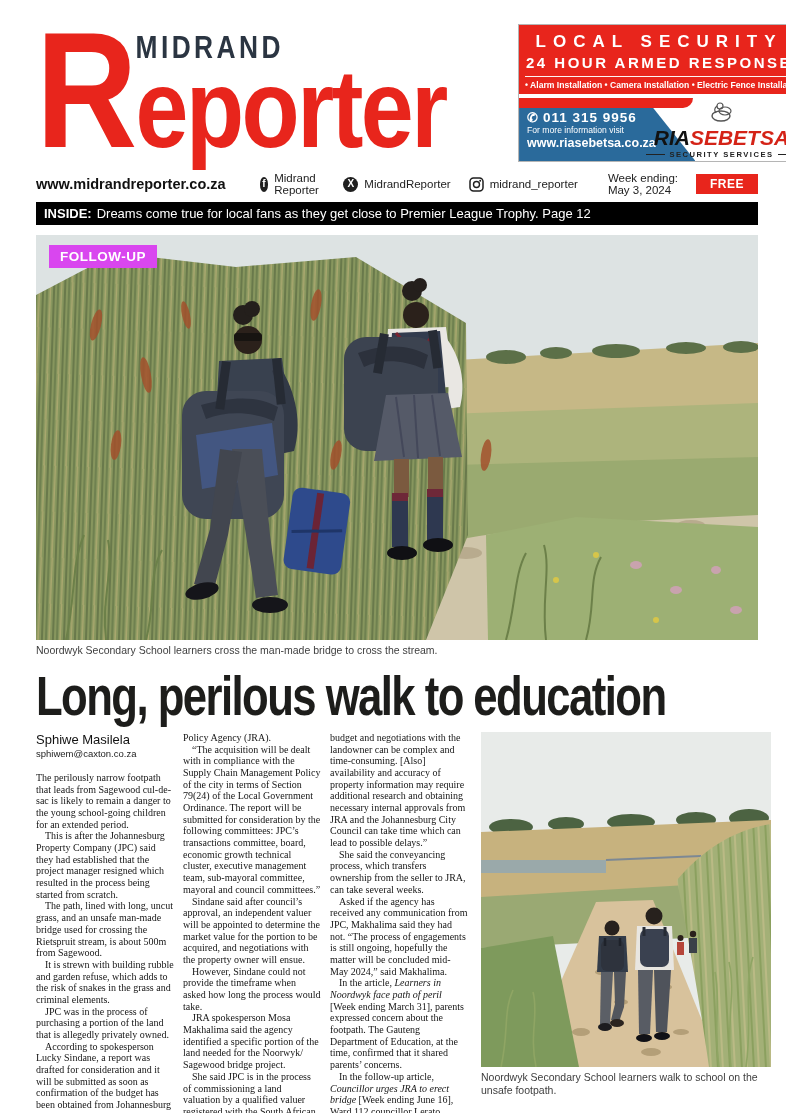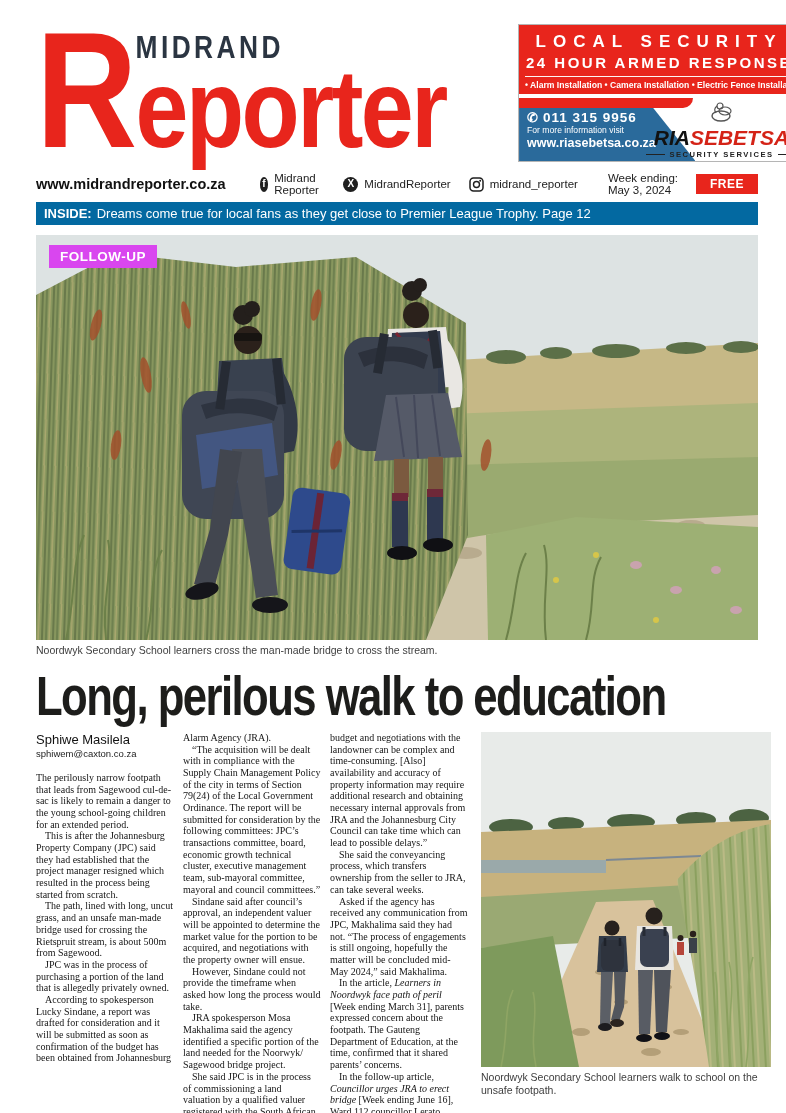--- a/index.html
+++ b/index.html
@@ -37,21 +37,21 @@
   
   .infobar { display:flex; align-items:center; margin-top:9px; height:22px; }
   .site-url { font-size:14.5px; font-weight:bold; color:#111; }
   .socials { display:flex; align-items:center; gap:18px; margin-left:34px; }
   .social { display:flex; align-items:center; gap:6px; font-size:11.5px; color:#222; }
   .circ { width:15px; height:15px; border-radius:50%; background:#1f1f1f; color:#fff; font-size:10px; font-weight:bold; display:flex; align-items:center; justify-content:center; line-height:1; }
   .week { font-size:11.5px; color:#222; margin-left:30px; }
   .free { margin-left:auto; background:#e8251c; color:#fff; font-weight:bold; font-size:12px; padding:3px 14px; letter-spacing:.5px; }
 
   
-  .insidebar { background:#0369a1; color:#fff; font-size:13px; padding:4px 8px; margin-top:7px; white-space:nowrap; }
+  .insidebar { background:#000000; color:#fff; font-size:13px; padding:4px 8px; margin-top:7px; white-space:nowrap; }
   .insidebar b { margin-right:5px; }
 
   
   .photo-main-wrap { position:relative; margin-top:10px; }
   .photo-main-wrap svg { display:block; }
   .followup { position:absolute; left:13px; top:10px; background:#d946ef; color:#fff; font-weight:bold; font-size:13.5px; letter-spacing:.5px; padding:4px 11px; }
   .caption { font-size:10.5px; color:#3e3e3e; margin-top:4px; line-height:1.25; }
 
   
   h1.headline { font-size:56px; font-weight:bold; color:#1d1d1b; letter-spacing:-2px; white-space:nowrap; transform:scaleX(.78); transform-origin:left center; margin:10px 0 6px 0; line-height:1.05; }
@@ -265,26 +265,27 @@
   <h1 class="headline">Long, perilous walk to education</h1>
 
   <div class="article">
     <div class="col">
       <div class="byline-name">Sphiwe Masilela</div>
       <div class="byline-email">sphiwem@caxton.co.za</div>
       <div>
           <p>The perilously narrow footpath that leads from Sagewood cul-de-sac is likely to remain a danger to the young school-going children for an extended period.</p>
           <p class="ind">This is after the Johannesburg Property Company (JPC) said they had established that the project manager resigned which resulted in the process being started from scratch.</p>
           <p class="ind">The path, lined with long, uncut grass, and an unsafe man-made bridge used for crossing the Rietspruit stream, is about 500m from Sagewood.</p>
+          <p class="ind">It is strewn with building rubble and garden refuse, which adds to the risk of snakes in the grass and criminal elements.</p>
           <p class="ind">JPC was in the process of purchasing a portion of the land that is allegedly privately owned.</p>
           <p class="ind">According to spokesperson Lucky Sindane, a report was drafted for consideration and it will be submitted as soon as confirmation of the budget has been obtained from Johannesburg</p>
         </div>
     </div>
     <div class="col">
-        <p>Alarm Agency (JRA).</p>
+        <p>Policy Agency (JRA).</p>
         <p class="ind">“The acquisition will be dealt with in compliance with the Supply Chain Management Policy of the city in terms of Section 79(24) of the Local Government Ordinance. The report will be submitted for consideration by the following committees: JPC’s transactions committee, board, economic growth technical cluster, executive management team, sub-mayoral committee, mayoral and council committees.”</p>
         <p class="ind">Sindane said after council’s approval, an independent valuer will be appointed to determine the market value for the portion to be acquired, and negotiations with the property owner will ensue.</p>
         <p class="ind">However, Sindane could not provide the timeframe when asked how long the process would take.</p>
         <p class="ind">JRA spokesperson Mosa Makhalima said the agency identified a specific portion of the land needed for the Noorwyk/ Sagewood bridge project.</p>
         <p class="ind">She said JPC is in the process of commissioning a land valuation by a qualified valuer registered with the South African Property Institute to determine the fair market value.</p>
       </div>
     <div class="col">
         <p>budget and negotiations with the landowner can be complex and time-consuming. [Also] availability and accuracy of property information may require additional research and obtaining necessary internal approvals from JRA and the Johannesburg City Council can take time which can lead to possible delays.”</p>
         <p class="ind">She said the conveyancing process, which transfers ownership from the seller to JRA, can take several weeks.</p>
         <p class="ind">Asked if the agency has received any communication from JPC, Makhalima said they had not. “The process of engagements is still ongoing, hopefully the matter will be concluded mid-May 2024,” said Makhalima.</p>

